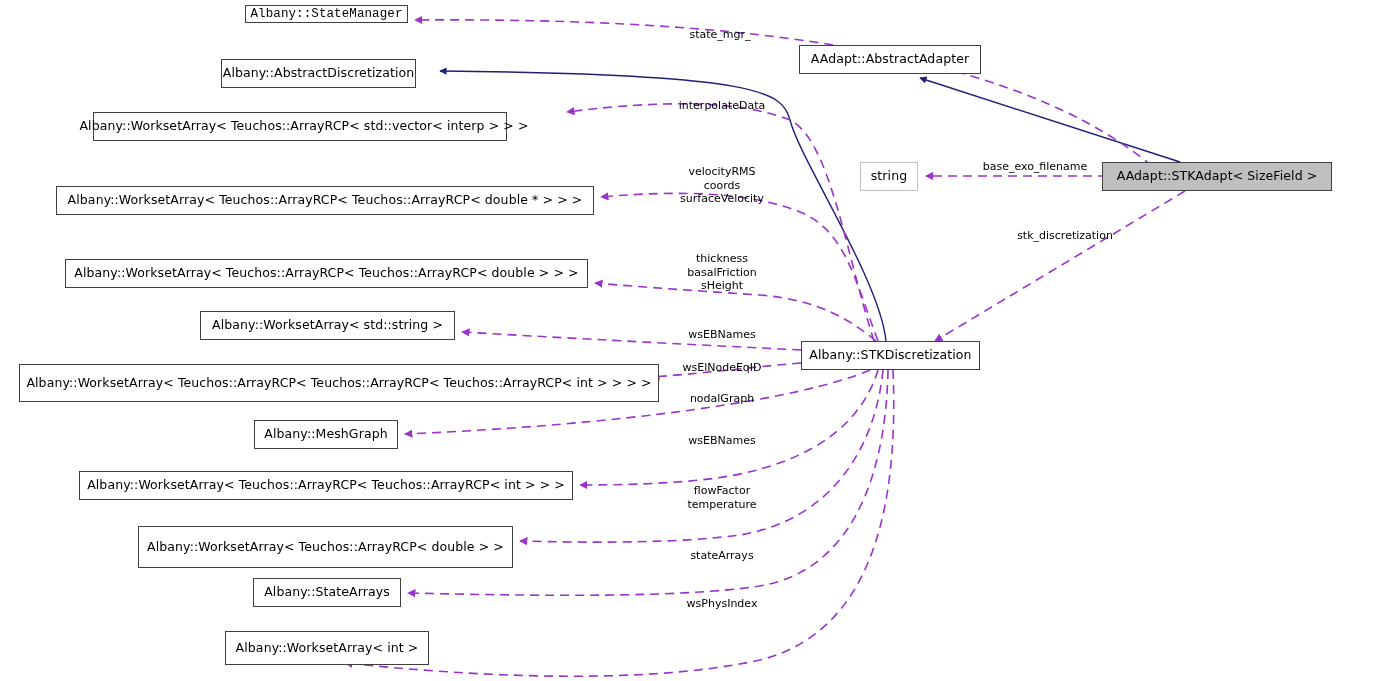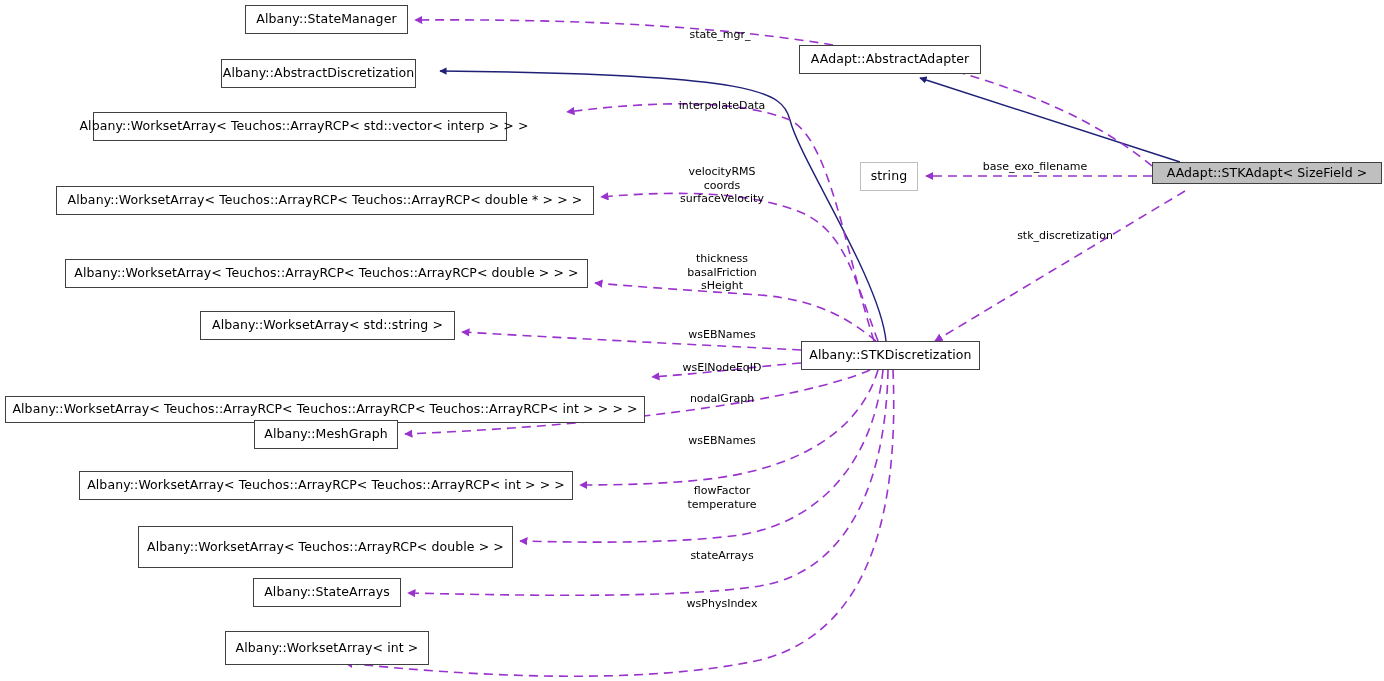--- a/index.html
+++ b/index.html
@@ -123,21 +123,21 @@
 
     <g>
       <path d="M 888 370 C 886 470 855 570 760 586 C 680 598 540 596 408 593" fill="none" stroke="#9a32cd" stroke-width="1.6" stroke-dasharray="9,6" marker-end="url(#arrowPurple)"></path>
     </g>
 
     <g>
       <path d="M 893 370 C 898 490 880 630 760 660 C 640 686 470 676 345 663" fill="none" stroke="#9a32cd" stroke-width="1.6" stroke-dasharray="9,6" marker-end="url(#arrowPurple)"></path>
     </g>
   </svg>
 
-  <div class="node" style="left:245px; top:5px; width:163px; height:29px;">
+  <div class="node" style="left:245px; top:5px; width:163px; height:18px;font-family:Liberation Mono, monospace;">
     <span>Albany::StateManager</span>
   </div>
 
   <div class="node" style="left:221px; top:59px; width:195px; height:29px;">
     <span>Albany::AbstractDiscretization</span>
   </div>
 
   <div class="node" style="left:93px; top:112px; width:414px; height:29px;padding-left:8px;">
     <span>Albany::WorksetArray&lt; Teuchos::ArrayRCP&lt; std::vector&lt; interp &gt; &gt; &gt;</span>
   </div>
@@ -147,21 +147,21 @@
   </div>
 
   <div class="node" style="left:65px; top:259px; width:523px; height:29px;">
     <span>Albany::WorksetArray&lt; Teuchos::ArrayRCP&lt; Teuchos::ArrayRCP&lt; double &gt; &gt; &gt;</span>
   </div>
 
   <div class="node" style="left:200px; top:311px; width:255px; height:29px;">
     <span>Albany::WorksetArray&lt; std::string &gt;</span>
   </div>
 
-  <div class="node" style="left:5px; top:364px; width:640px; height:27px;margin-top:32px;">
+  <div class="node" style="left:19px; top:364px; width:640px; height:38px;">
     <span>Albany::WorksetArray&lt; Teuchos::ArrayRCP&lt; Teuchos::ArrayRCP&lt; Teuchos::ArrayRCP&lt; int &gt; &gt; &gt; &gt;</span>
   </div>
 
   <div class="node" style="left:254px; top:420px; width:144px; height:29px;">
     <span>Albany::MeshGraph</span>
   </div>
 
   <div class="node" style="left:79px; top:471px; width:494px; height:29px;">
     <span>Albany::WorksetArray&lt; Teuchos::ArrayRCP&lt; Teuchos::ArrayRCP&lt; int &gt; &gt; &gt;</span>
   </div>
@@ -183,21 +183,21 @@
   </div>
 
   <div class="node light" style="left:860px; top:162px; width:58px; height:29px;">
     <span>string</span>
   </div>
 
   <div class="node" style="left:801px; top:341px; width:179px; height:29px;">
     <span>Albany::STKDiscretization</span>
   </div>
 
-  <div class="node gray" style="left:1152px; top:162px; width:230px; height:22px;">
+  <div class="node gray" style="left:1102px; top:162px; width:230px; height:29px;">
     <span>AAdapt::STKAdapt&lt; SizeField &gt;</span>
   </div>
 
   <div class="edge-label" style="left:720px; top:28px;"><span>state_mgr_</span></div>
 
   <div class="edge-label" style="left:722px; top:99px;"><span>interpolateData</span></div>
 
   <div class="edge-label" style="left:722px; top:165px;"><span>velocityRMS
 coords
 surfaceVelocity</span></div>

